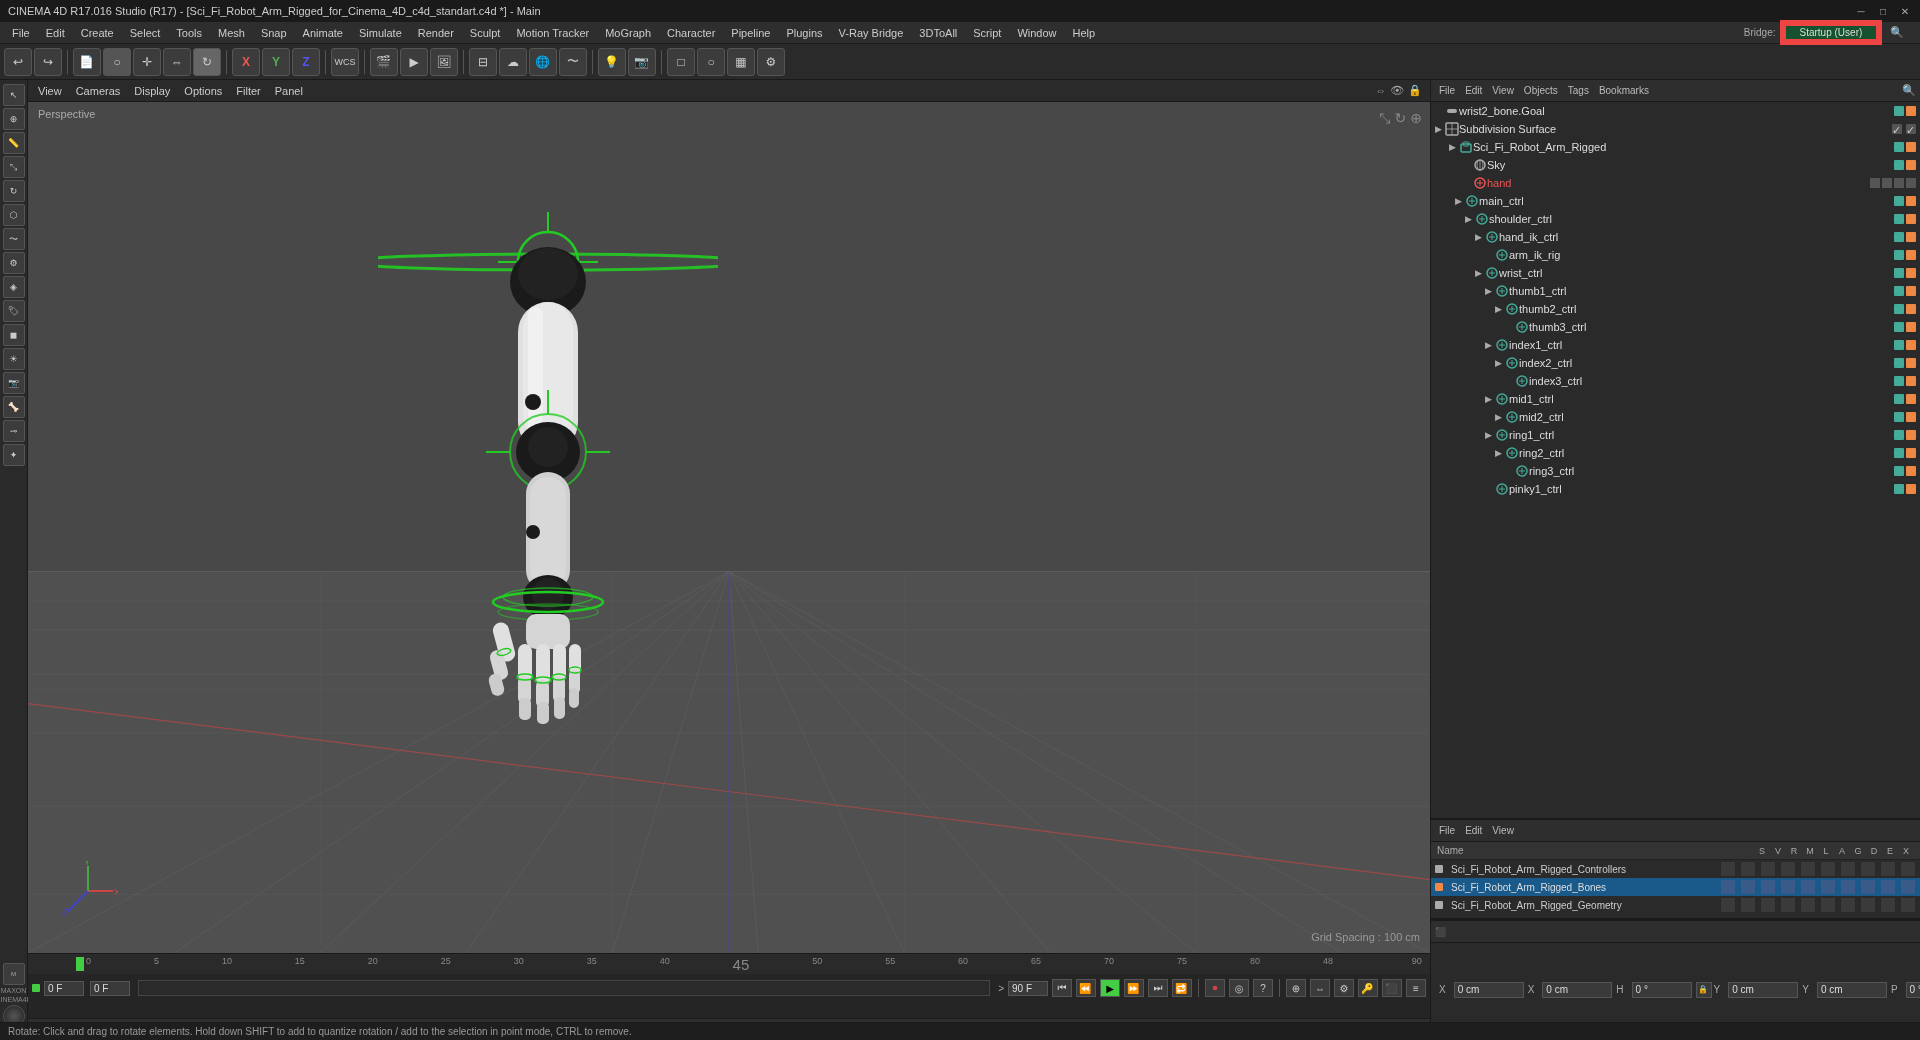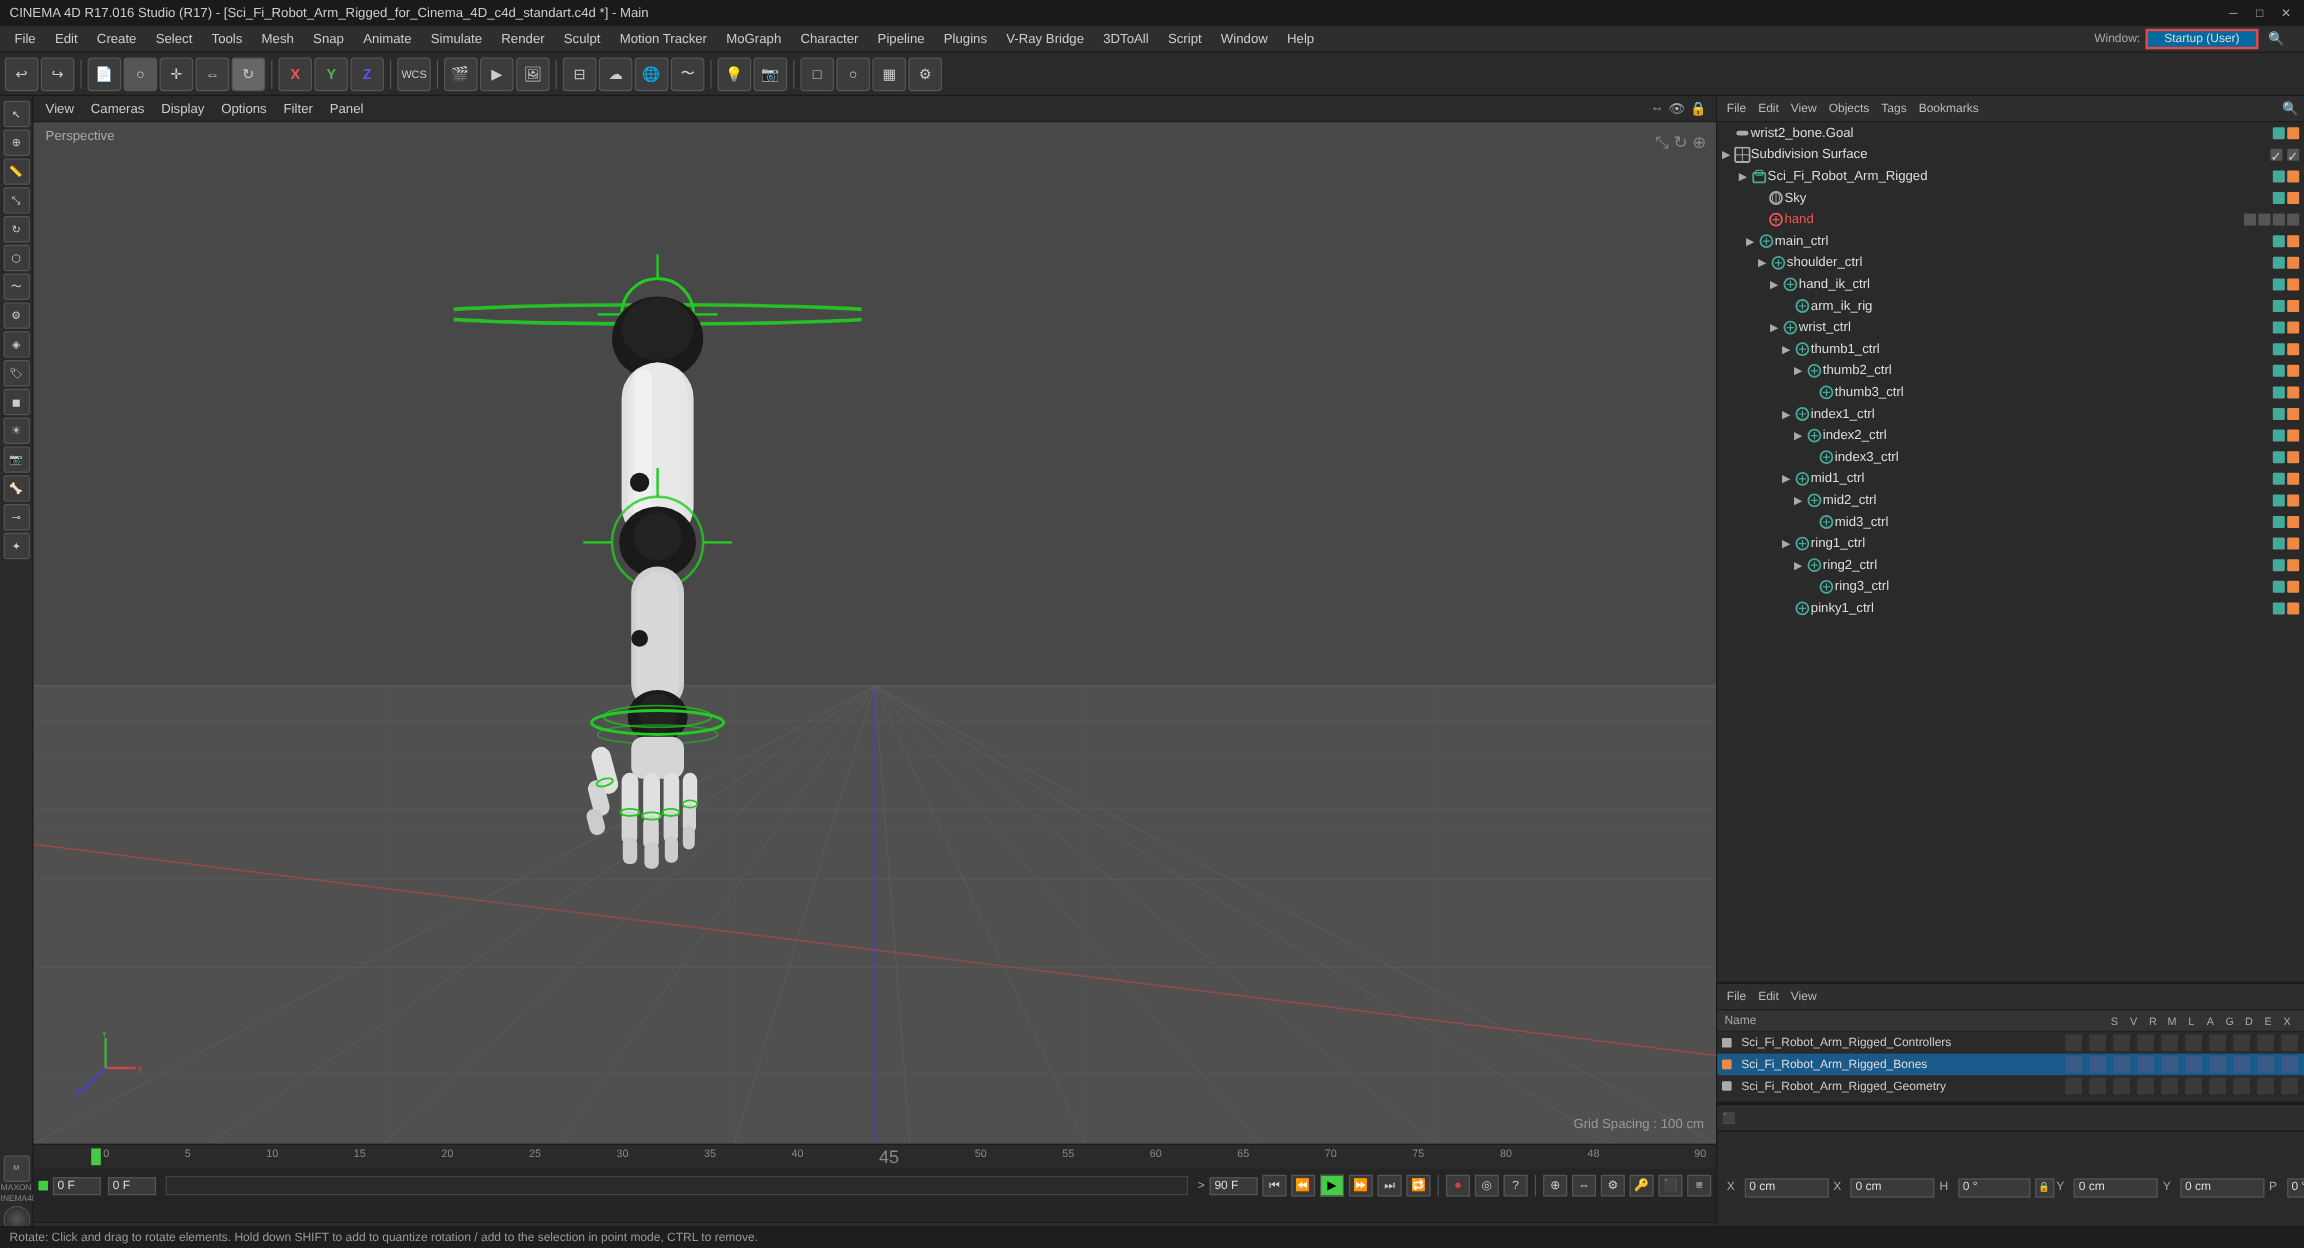--- a/index.html
+++ b/index.html
@@ -375,22 +375,22 @@
   <span class="menu-item">MoGraph</span>
   <span class="menu-item">Character</span>
   <span class="menu-item">Pipeline</span>
   <span class="menu-item">Plugins</span>
   <span class="menu-item">V-Ray Bridge</span>
   <span class="menu-item">3DToAll</span>
   <span class="menu-item">Script</span>
   <span class="menu-item">Window</span>
   <span class="menu-item">Help</span>
   <div style="margin-left:auto; display:flex; align-items:center; gap:4px; padding-right:8px;">
-    <span style="color:#aaa; font-size:10px;">Window:</span>
-    <span style="background:#0369a1; border:2px solid #ef4444; padding:1px 14px; font-size:10px; color:#ddd; cursor:pointer;">Startup (User)</span>
+    <span style="color:#aaa; font-size:10px;">Bridge:</span>
+    <span style="background:#14532d; border:6px solid #ef4444; padding:1px 14px; font-size:10px; color:#ddd; cursor:pointer;">Startup (User)</span>
     <span style="color:#aaa; cursor:pointer; padding:0 4px;">🔍</span>
   </div>
 </div>
 
 <div id="toolbar">
   <div class="toolbar-btn" title="Undo">↩</div>
   <div class="toolbar-btn" title="Redo">↪</div>
   <div class="toolbar-sep"></div>
   <div class="toolbar-btn">📄</div>
   <div class="toolbar-btn" style="background:#555;">○</div>
@@ -944,34 +944,20 @@
                 <line x1="4" y1="7" x2="10" y2="7" stroke="#4a9" stroke-width="1"></line>
                 <line x1="7" y1="4" x2="7" y2="10" stroke="#4a9" stroke-width="1"></line>
               </svg>
               <span class="obj-name">mid2_ctrl</span>
               <div class="obj-dots">
                 <span class="obj-dot dot-green"></span>
                 <span class="obj-dot dot-orange"></span>
               </div>
             </div>
             <div class="obj-row">
-              <span class="obj-indent" style="width: 70px;"></span>
-              <span class="obj-arrow"> </span>
-              <svg width="14" height="14" viewBox="0 0 14 14">
-                <circle cx="7" cy="7" r="5" fill="none" stroke="#4a9" stroke-width="1.5"></circle>
-                <line x1="4" y1="7" x2="10" y2="7" stroke="#4a9" stroke-width="1"></line>
-                <line x1="7" y1="4" x2="7" y2="10" stroke="#4a9" stroke-width="1"></line>
-              </svg>
-              <span class="obj-name">mid3_ctrl</span>
-              <div class="obj-dots">
-                <span class="obj-dot dot-green"></span>
-                <span class="obj-dot dot-orange"></span>
-              </div>
-            </div>
-            <div class="obj-row">
               <span class="obj-indent" style="width: 50px;"></span>
               <span class="obj-arrow">▶</span>
               <svg width="14" height="14" viewBox="0 0 14 14">
                 <circle cx="7" cy="7" r="5" fill="none" stroke="#4a9" stroke-width="1.5"></circle>
                 <line x1="4" y1="7" x2="10" y2="7" stroke="#4a9" stroke-width="1"></line>
                 <line x1="7" y1="4" x2="7" y2="10" stroke="#4a9" stroke-width="1"></line>
               </svg>
               <span class="obj-name">ring1_ctrl</span>
               <div class="obj-dots">
                 <span class="obj-dot dot-green"></span>

